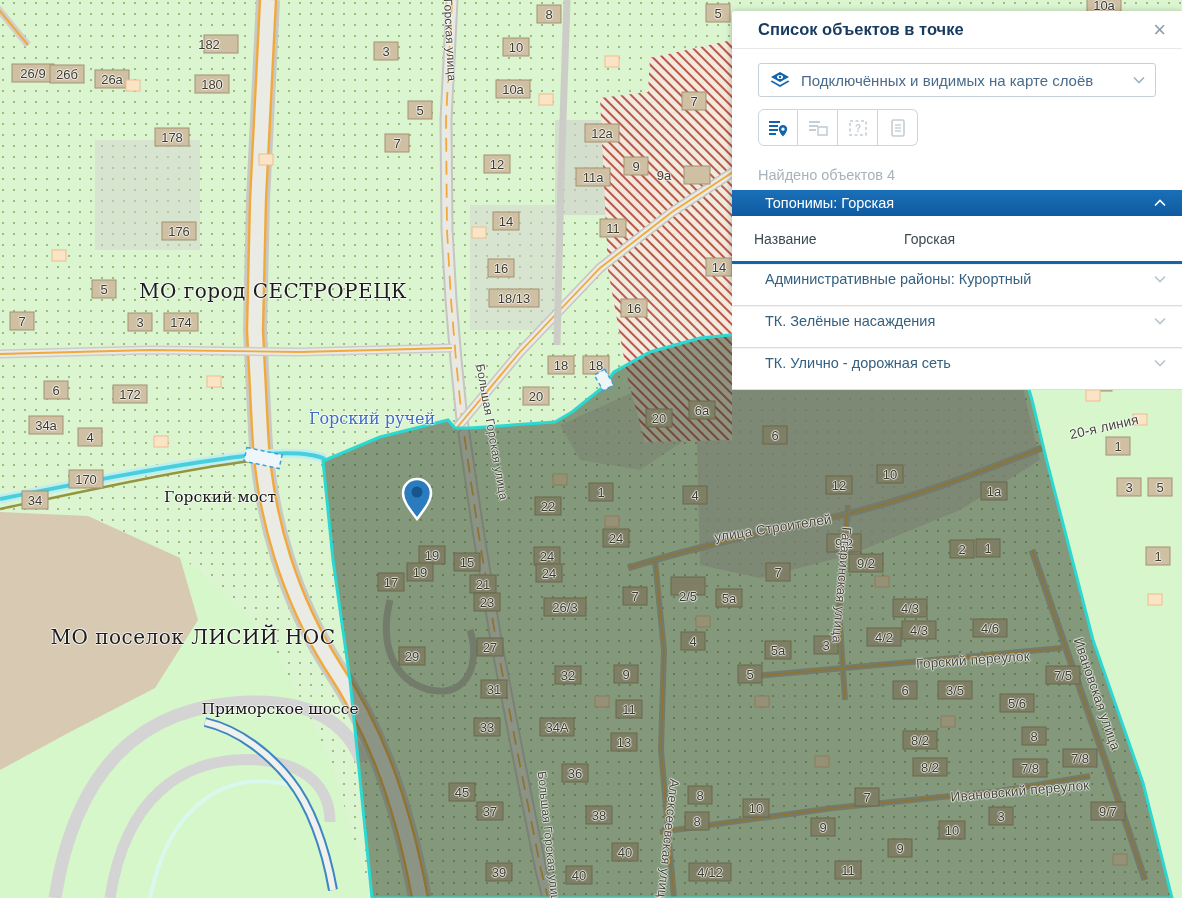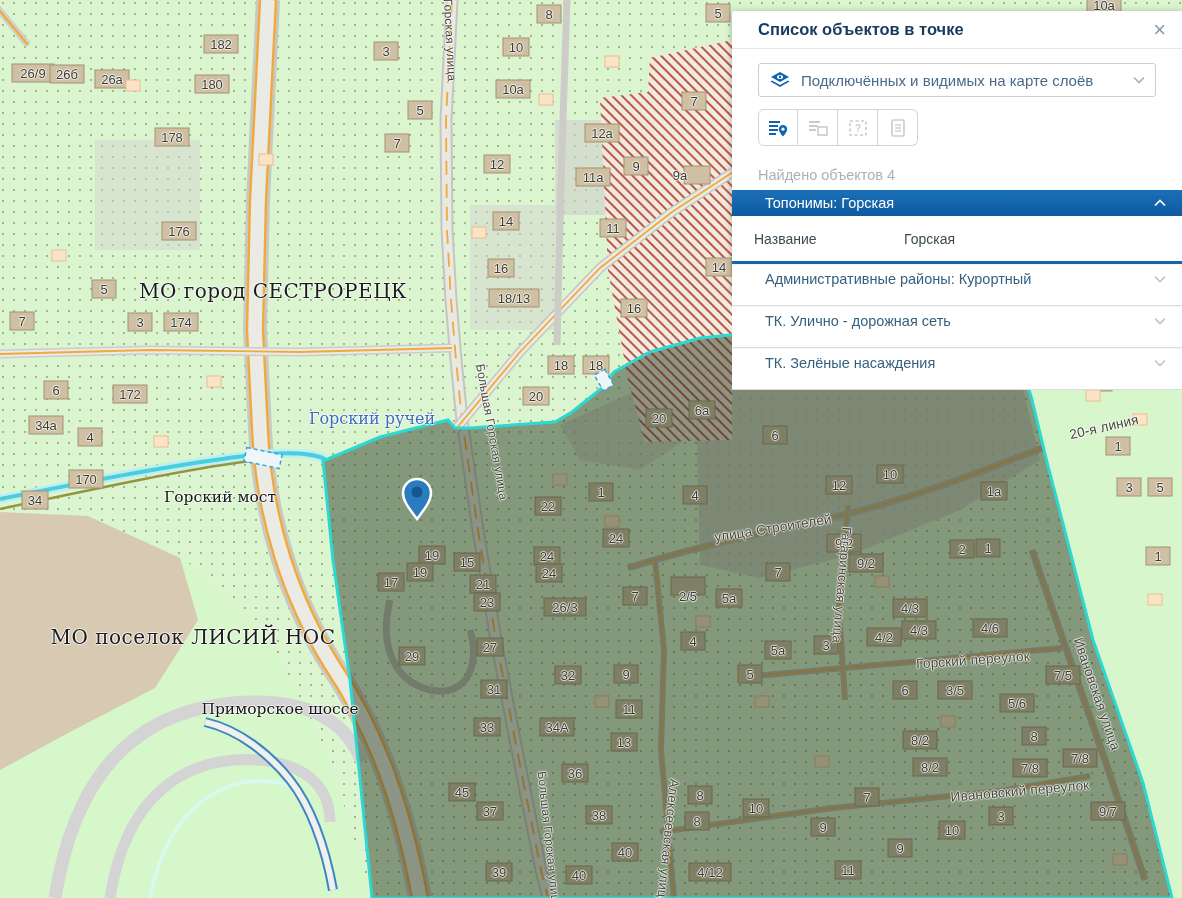--- a/index.html
+++ b/index.html
@@ -291,21 +291,21 @@
     <g>
       <path d="M417,519 C407,506 403,500 403,493 a14,14 0 1 1 28,0 C431,500 427,506 417,519 Z" fill="#2b7cbe" stroke="#ffffff" stroke-width="2.5"></path>
       <circle cx="417" cy="492" r="5.5" fill="#17568c"></circle>
     </g>
   </svg>
 
   <div id="labels">
       <span class="map-label bldg-label" style="left: 33px; top: 73px;">26/9</span>
       <span class="map-label bldg-label" style="left: 67px; top: 74px;">26б</span>
       <span class="map-label bldg-label" style="left: 112px; top: 79px;">26а</span>
-      <span class="map-label bldg-label" style="left: 221px; top: 44px; text-align: center;">182</span>
+      <span class="map-label bldg-label" style="left: 209px; top: 44px; text-align: center;">182</span>
       <span class="map-label bldg-label" style="left: 212px; top: 84px;">180</span>
       <span class="map-label bldg-label" style="left: 172px; top: 137px;">178</span>
       <span class="map-label bldg-label" style="left: 179px; top: 231px;">176</span>
       <span class="map-label bldg-label" style="left: 104px; top: 289px;">5</span>
       <span class="map-label bldg-label" style="left: 22px; top: 321px;">7</span>
       <span class="map-label bldg-label" style="left: 140px; top: 322px;">3</span>
       <span class="map-label bldg-label" style="left: 181px; top: 322px;">174</span>
       <span class="map-label bldg-label" style="left: 56px; top: 390px;">6</span>
       <span class="map-label bldg-label" style="left: 130px; top: 394px;">172</span>
       <span class="map-label bldg-label" style="left: 46px; top: 425px;">34а</span>
@@ -315,21 +315,21 @@
       <span class="map-label bldg-label" style="left: 386px; top: 51px;">3</span>
       <span class="map-label bldg-label" style="left: 420px; top: 110px;">5</span>
       <span class="map-label bldg-label" style="left: 397px; top: 143px;">7</span>
       <span class="map-label bldg-label" style="left: 549px; top: 14px;">8</span>
       <span class="map-label bldg-label" style="left: 516px; top: 47px;">10</span>
       <span class="map-label bldg-label" style="left: 513px; top: 89px;">10а</span>
       <span class="map-label bldg-label" style="left: 497px; top: 164px;">12</span>
       <span class="map-label bldg-label" style="left: 602px; top: 133px;">12а</span>
       <span class="map-label bldg-label" style="left: 593px; top: 177px;">11а</span>
       <span class="map-label bldg-label" style="left: 636px; top: 166px;">9</span>
-      <span class="map-label bldg-label" style="left: 680px; top: 175px;">9а</span>
+      <span class="map-label bldg-label" style="left: 664px; top: 175px;">9а</span>
       <span class="map-label bldg-label" style="left: 694px; top: 101px;">7</span>
       <span class="map-label bldg-label" style="left: 718px; top: 13px;">5</span>
       <span class="map-label bldg-label" style="left: 506px; top: 221px;">14</span>
       <span class="map-label bldg-label" style="left: 613px; top: 228px;">11</span>
       <span class="map-label bldg-label" style="left: 501px; top: 268px;">16</span>
       <span class="map-label bldg-label" style="left: 514px; top: 298px;">18/13</span>
       <span class="map-label bldg-label" style="left: 634px; top: 308px;">16</span>
       <span class="map-label bldg-label" style="left: 719px; top: 267px;">14</span>
       <span class="map-label bldg-label" style="left: 536px; top: 396px;">20</span>
       <span class="map-label bldg-label" style="left: 561px; top: 365px;">18</span>
@@ -501,25 +501,25 @@
       <span class="v">Горская</span>
     </div>
     <div class="divider"></div>
     <div class="sec-row">
       <span>Административные районы: Курортный</span>
       <svg width="12" height="8" viewBox="0 0 12 8">
         <polyline points="1,1.5 6,6.5 11,1.5" fill="none" stroke="#b9c4cc" stroke-width="1.6"></polyline>
       </svg>
     </div>
     <div class="sec-row">
+      <span>ТК. Зелёные насаждения</span>
+      <svg width="12" height="8" viewBox="0 0 12 8">
+        <polyline points="1,1.5 6,6.5 11,1.5" fill="none" stroke="#b9c4cc" stroke-width="1.6"></polyline>
+      </svg>
+    </div>
+    <div class="sec-row">
       <span>ТК. Улично - дорожная сеть</span>
       <svg width="12" height="8" viewBox="0 0 12 8">
         <polyline points="1,1.5 6,6.5 11,1.5" fill="none" stroke="#b9c4cc" stroke-width="1.6"></polyline>
       </svg>
     </div>
-    <div class="sec-row">
-      <span>ТК. Зелёные насаждения</span>
-      <svg width="12" height="8" viewBox="0 0 12 8">
-        <polyline points="1,1.5 6,6.5 11,1.5" fill="none" stroke="#b9c4cc" stroke-width="1.6"></polyline>
-      </svg>
-    </div>
   </div>
 </div>
 
 </body></html>

